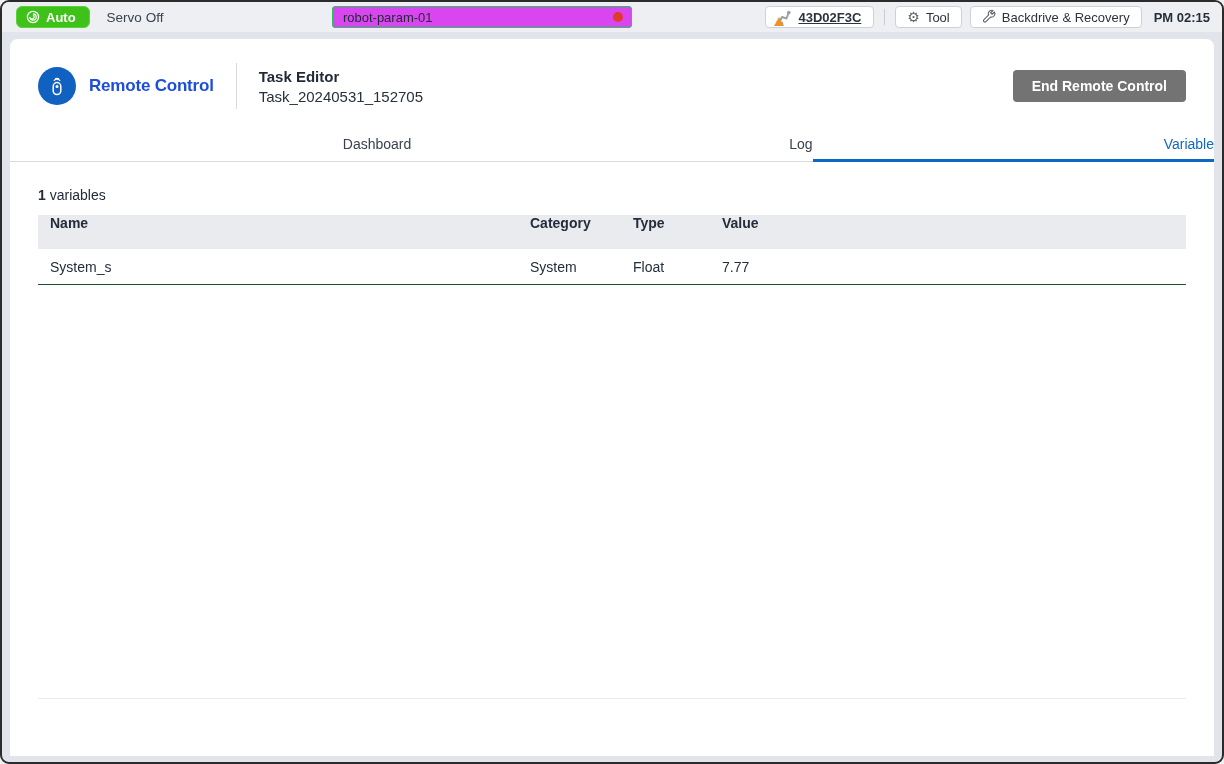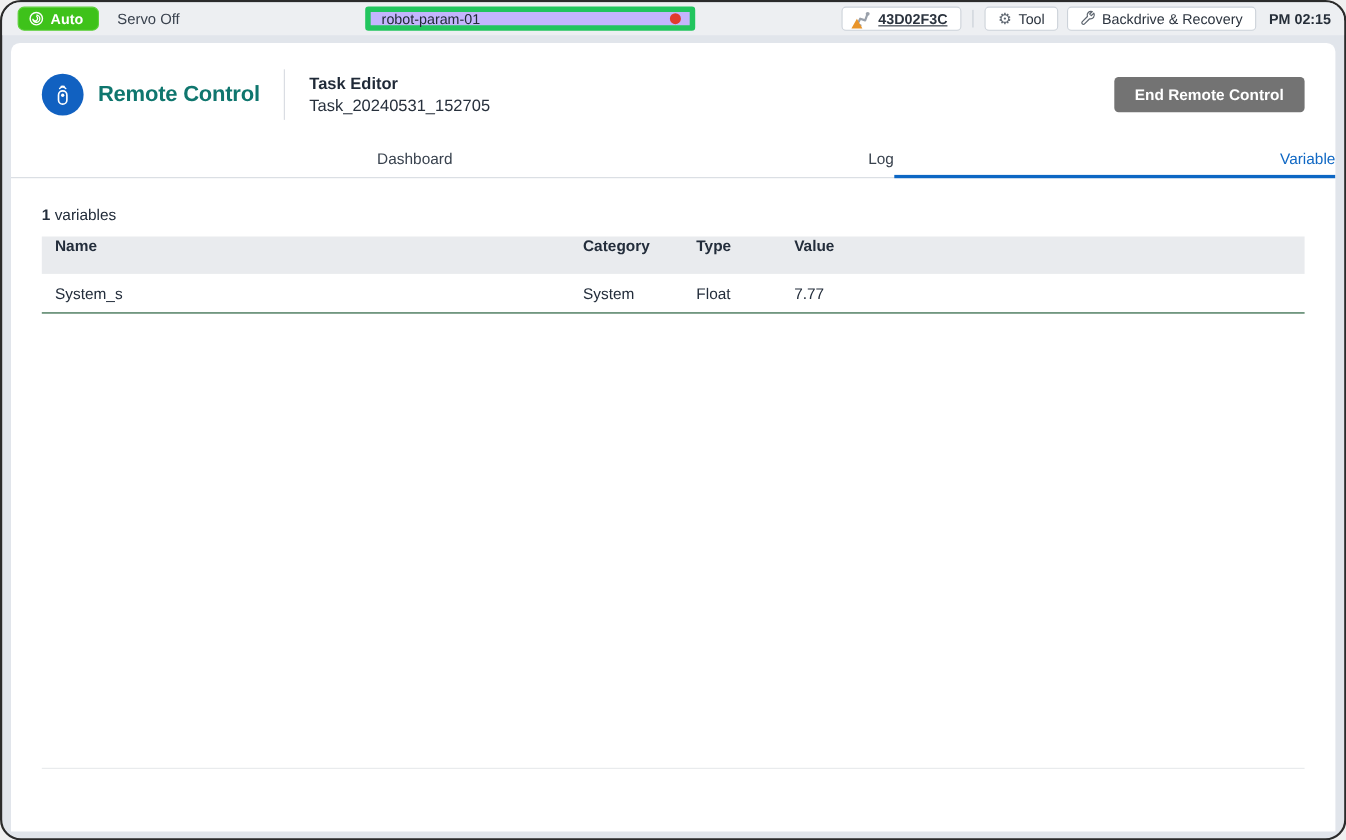--- a/index.html
+++ b/index.html
@@ -5,21 +5,21 @@
   * { box-sizing: border-box; margin: 0; padding: 0; }
   html, body { width: 1224px; height: 764px; }
   body {
     font-family: "Liberation Sans", sans-serif;
     background: #f0f0f0;
     -webkit-font-smoothing: antialiased;
   }
   .window {
     width: 1224px; height: 764px;
     border: 2px solid #2b2b2b;
-    border-radius: 19px;
+    border-radius: 9px;
     background: #e1e5eb;
     overflow: hidden;
     display: flex;
     flex-direction: column;
   }
   
   .topbar {
     height: 30px;
     background: #edeff2;
     display: flex;
@@ -38,22 +38,22 @@
     padding: 0 13px 0 9px;
     display: flex;
     align-items: center;
     gap: 6px;
   }
   .auto-badge svg { display: block; }
   .servo-text { margin-left: 17px; font-size: 13.5px; color: #3a424e; }
   .topbar-spacer { flex: 1; }
   .param-box {
     width: 300px; height: 22px;
-    background: #c4b5fd;
-    border: 5px solid #22c55e;
+    background: #d946ef;
+    border: 1px solid #22c55e;
     border-radius: 3px;
     display: flex;
     align-items: center;
     padding: 0 8px 0 10px;
     font-size: 13px;
     color: #222b36;
     margin-left: 35px;
   }
   .param-box .param-text { flex: 1; }
   .red-dot { width: 10px; height: 10px; border-radius: 50%; background: #e03a2e; flex: 0 0 auto; }
@@ -104,23 +104,23 @@
     width: 38px; height: 38px;
     border-radius: 50%;
     background: #1161c1;
     display: flex;
     align-items: center;
     justify-content: center;
     flex: 0 0 auto;
   }
   .app-title {
     margin-left: 13px;
-    font-size: 20px;
+    font-size: 17px;
     font-weight: 700;
-    color: #0f766e;
+    color: #1d4ed8;
     letter-spacing: -0.2px;
   }
   .header-vdiv { width: 1px; height: 46px; background: #d6dae0; margin: 0 22px; flex: 0 0 auto; }
   .context-block { display: flex; flex-direction: column; justify-content: center; gap: 3px; }
   .context-title { font-size: 15px; font-weight: 700; color: #1f2937; }
   .context-sub { font-size: 15px; color: #27303c; }
   .header-spacer { flex: 1; }
   .end-btn {
     background: #737373;
     color: #fff;

